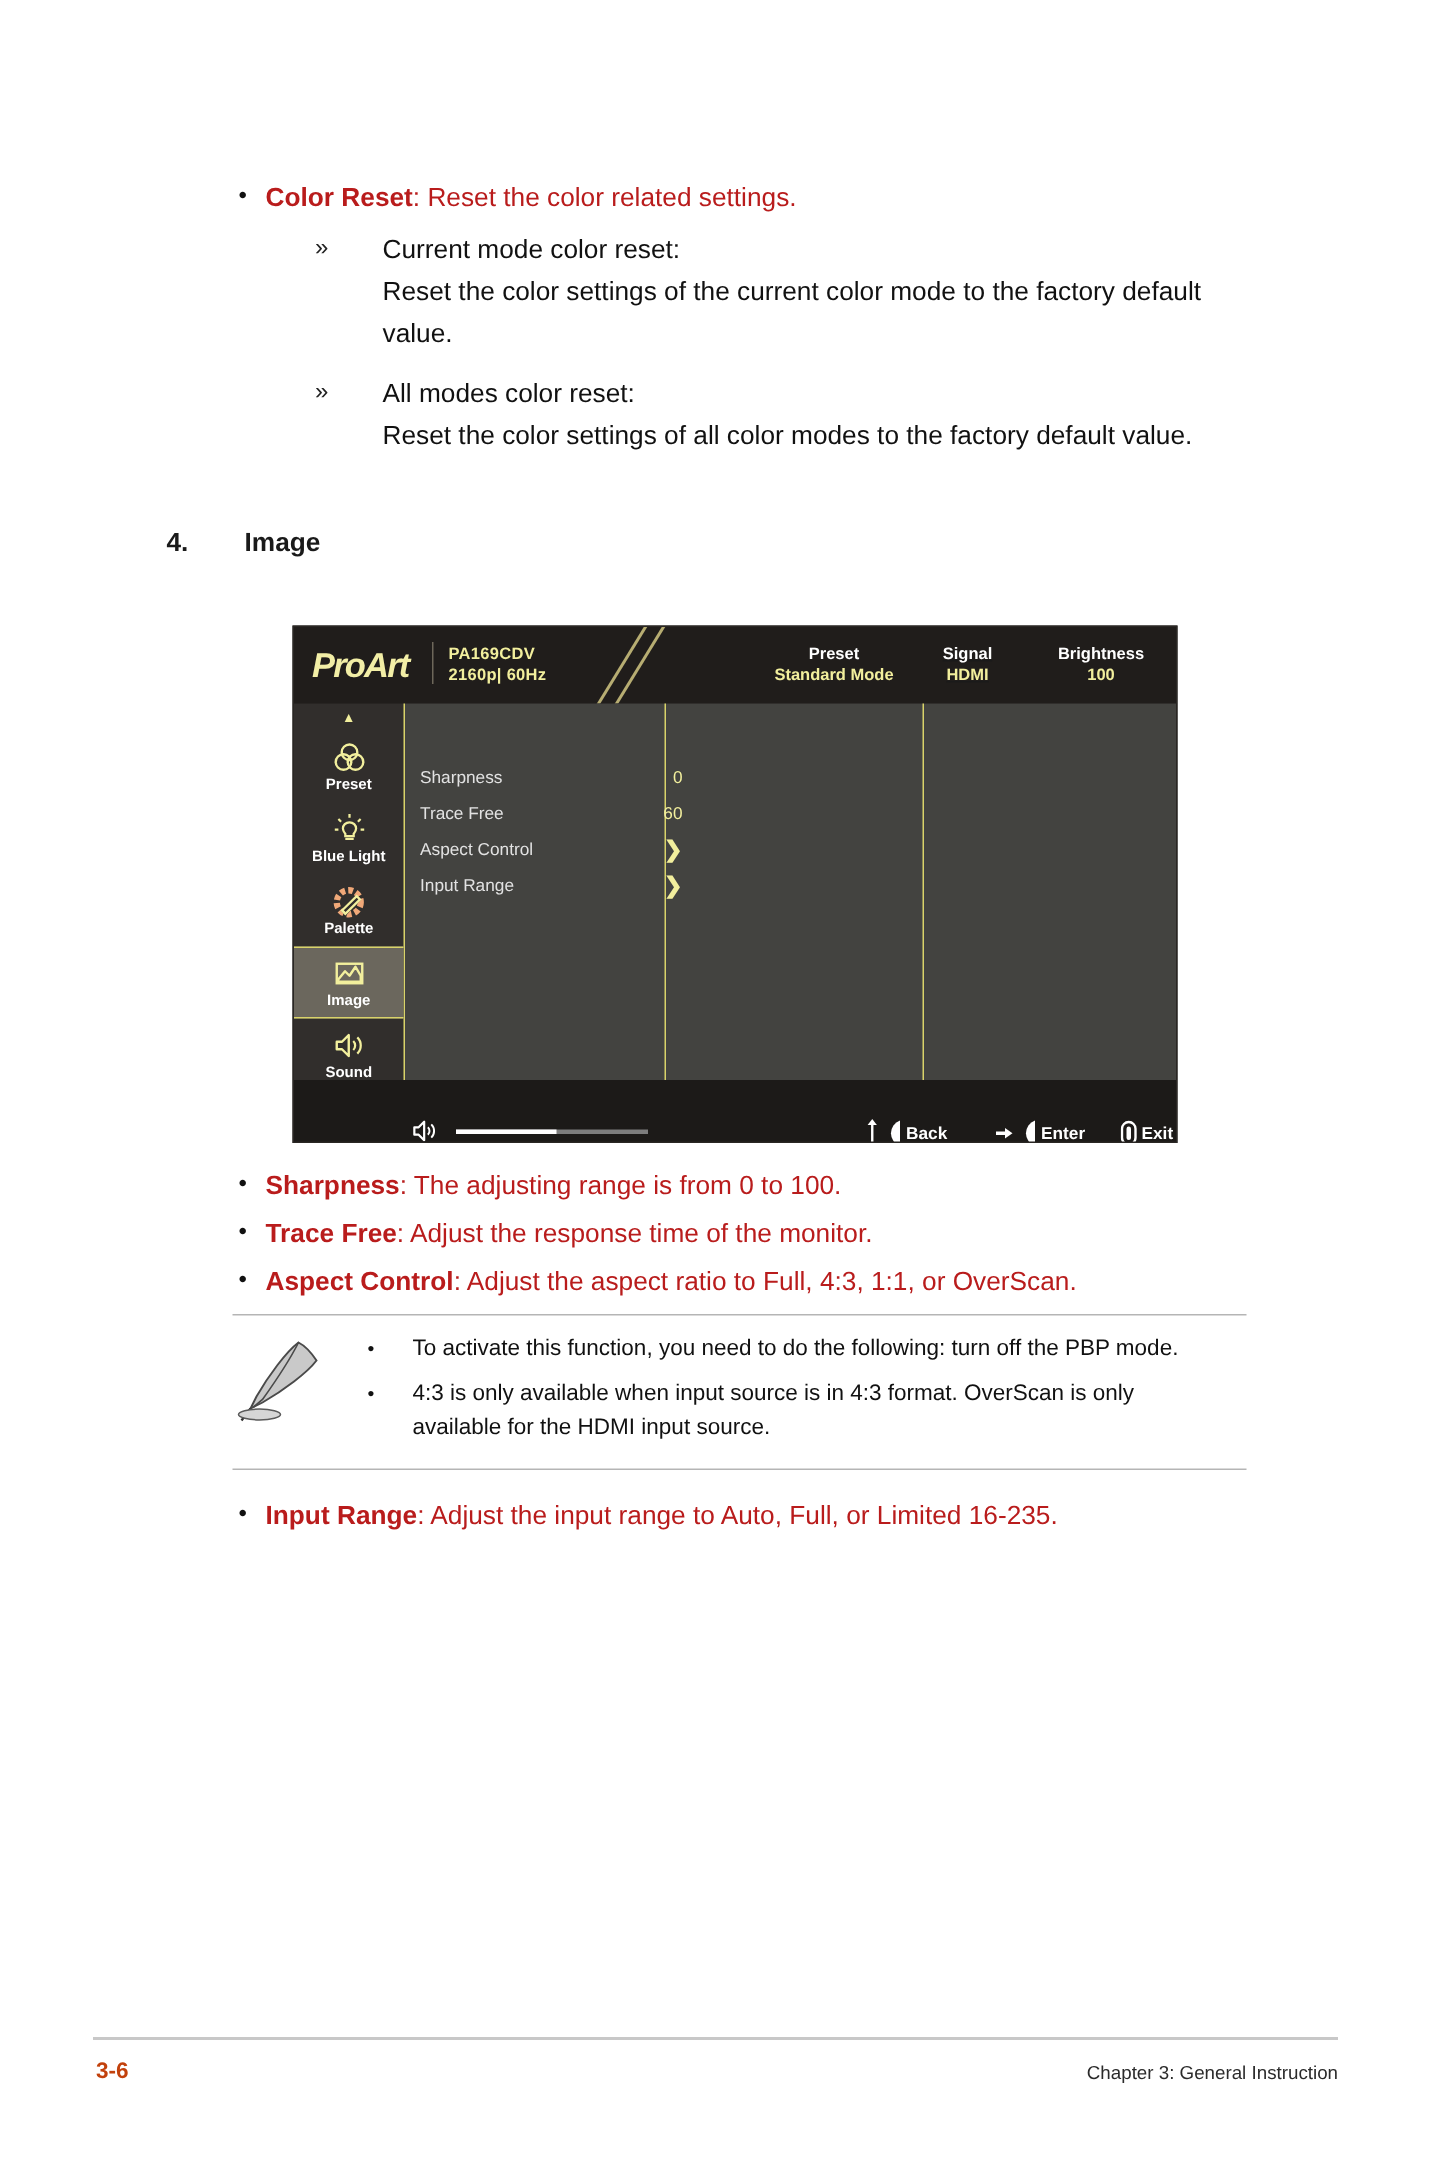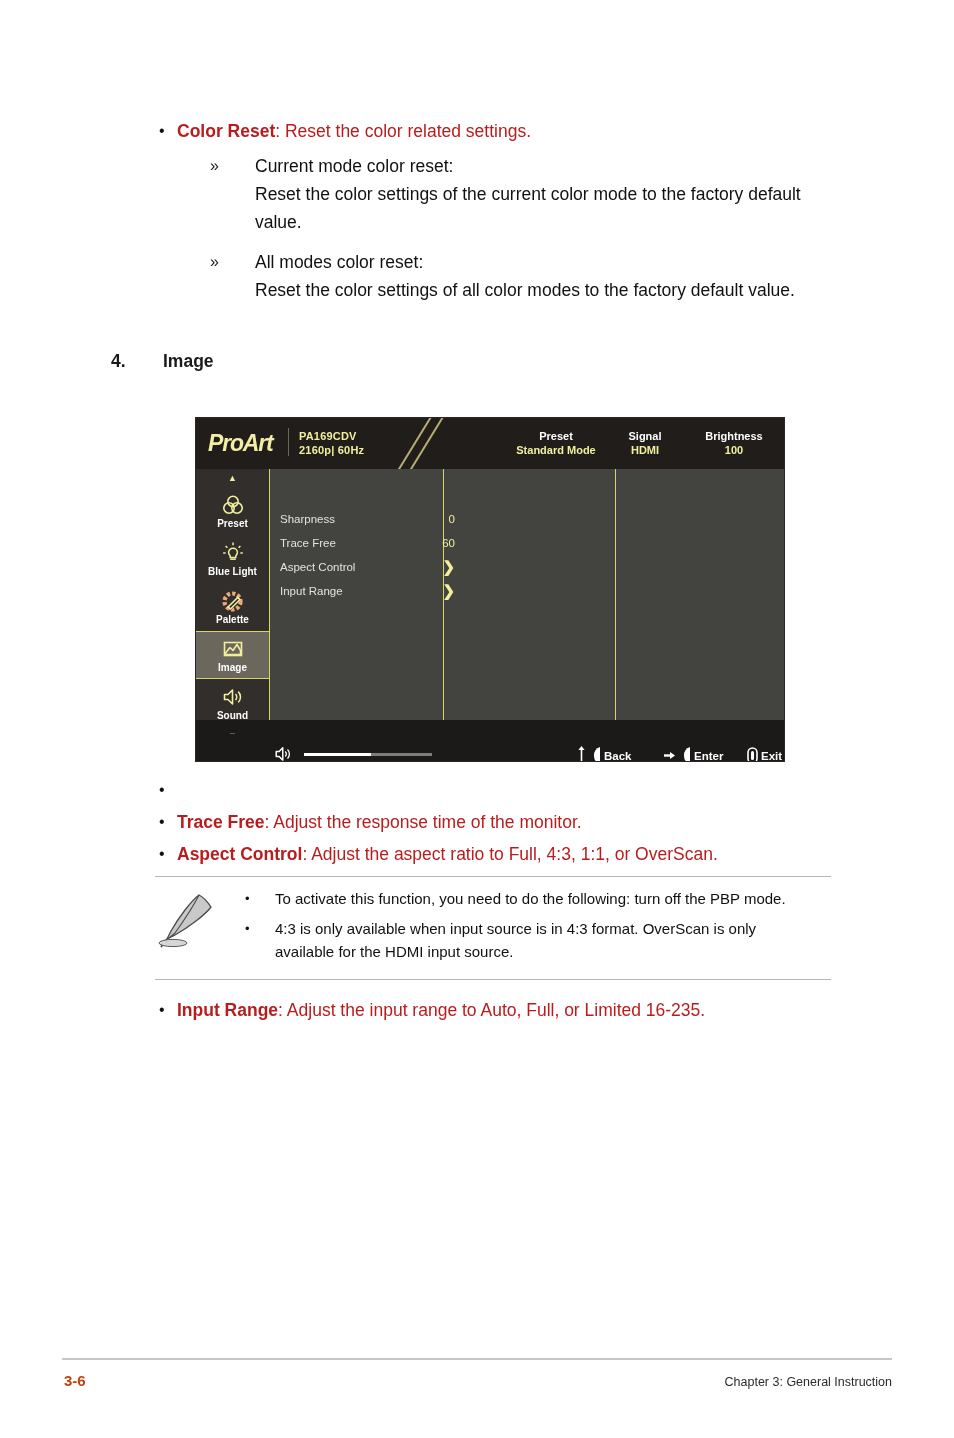--- a/index.html
+++ b/index.html
@@ -545,20 +545,21 @@
           <rect x="1" y="2" width="9" height="15" rx="4.5" fill="none" stroke="#ffffff" stroke-width="1.6"></rect>
           <rect x="4" y="5" width="3" height="9" rx="1.5" fill="#ffffff"></rect>
         </svg>
         <span>Exit</span>
       </div>
     </div>
   </div>
 
   <div class="bullet-row" style="left:155px; top:777px; width:720px;">
     <span class="bullet-dot">•</span>
+    <span class="bullet-text"><b>Sharpness</b><span>: The adjusting range is from 0 to 100.</span></span>
   </div>
   <div class="bullet-row" style="left:155px; top:809px; width:720px;">
     <span class="bullet-dot">•</span>
     <span class="bullet-text"><b>Trace Free</b><span>: Adjust the response time of the monitor.</span></span>
   </div>
   <div class="bullet-row" style="left:155px; top:841px; width:740px;">
     <span class="bullet-dot">•</span>
     <span class="bullet-text"><b>Aspect Control</b><span>: Adjust the aspect ratio to Full, 4:3, 1:1, or OverScan.</span></span>
   </div>
 

